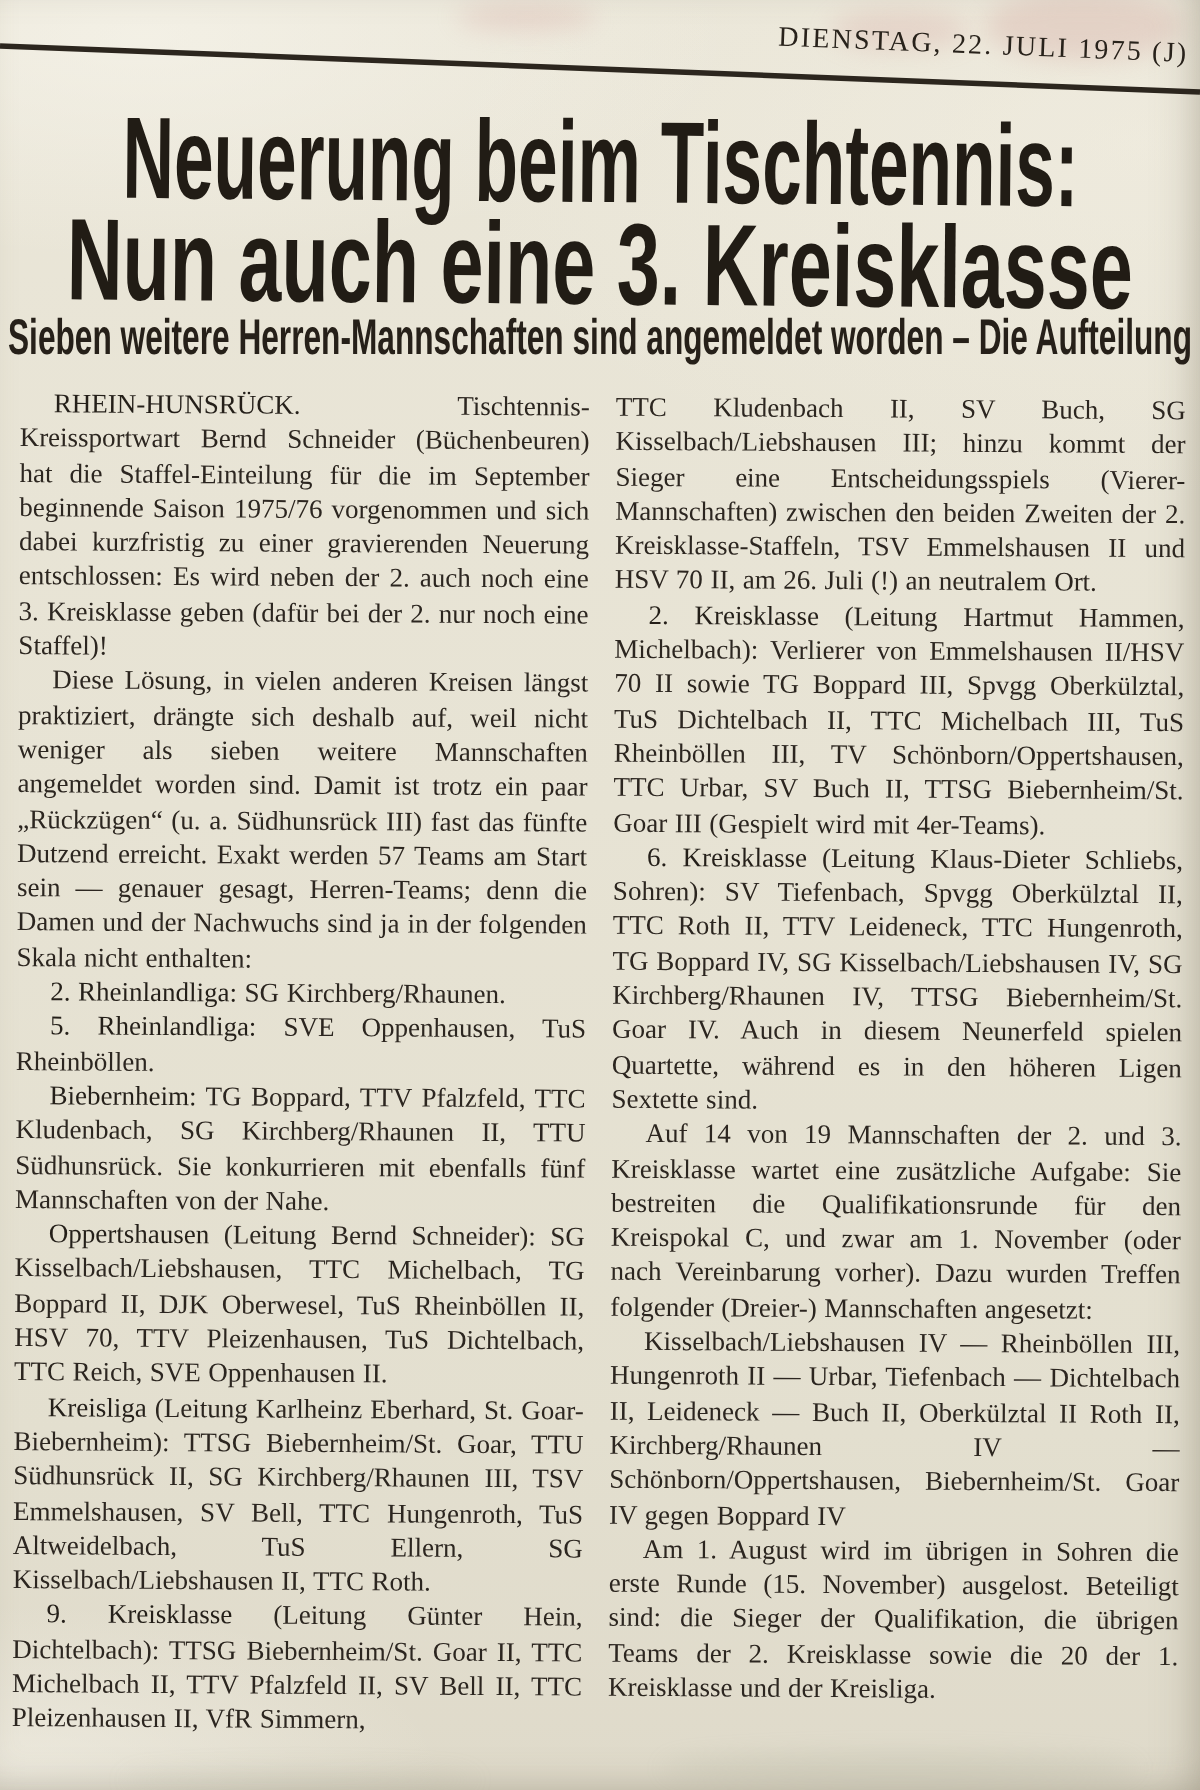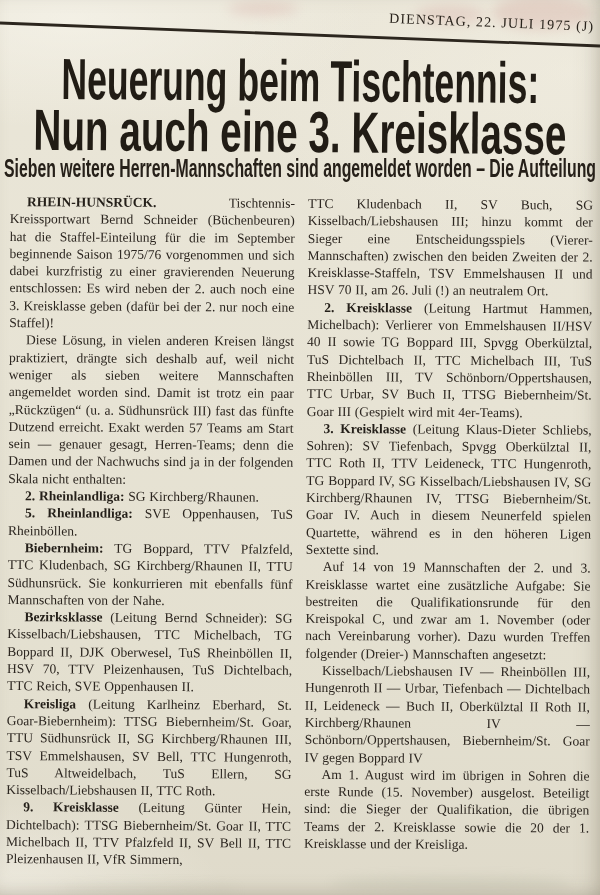--- a/index.html
+++ b/index.html
@@ -34,21 +34,21 @@
     transform:rotate(.35deg);transform-origin:0 0;
   }
   .col{flex:1 1 0;min-width:0;}
   .col p{
     margin:0;font-size:13.5px;line-height:17.3px;
     text-align:justify;text-indent:17px;
     hyphens:auto;-webkit-hyphens:auto;
     word-spacing:.4px;
   }
   .col p.noindent{text-indent:0;}
-  .lead{font-weight:700;color:#241f19;}
+  .lead{font-weight:400;color:#241f19;}
 </style>
 </head>
 <body>
 
 <div class="page">
 
   <div class="smudge pink1"></div>
   <div class="smudge pink2"></div>
   <div class="smudge pink3"></div>
   <div class="smudge green1"></div>
@@ -80,43 +80,43 @@
       </p>
       <p>
         <span class="lead">5. Rheinlandliga:</span>
         <span>SVE Oppenhausen, TuS Rheinböllen.</span>
       </p>
       <p>
         <span class="lead">Biebernheim:</span>
         <span>TG Boppard, TTV Pfalzfeld, TTC Kludenbach, SG Kirchberg/Rhaunen II, TTU Südhunsrück. Sie konkurrieren mit ebenfalls fünf Mannschaften von der Nahe.</span>
       </p>
       <p>
-        <span class="lead">Bezirksklasse</span>
+        <span class="lead">Oppertshausen</span>
         <span>(Leitung Bernd Schneider): SG Kisselbach/Liebshausen, TTC Michelbach, TG Boppard II, DJK Oberwesel, TuS Rheinböllen II, HSV 70, TTV Pleizenhausen, TuS Dichtelbach, TTC Reich, SVE Oppenhausen II.</span>
       </p>
       <p>
         <span class="lead">Kreisliga</span>
         <span>(Leitung Karlheinz Eberhard, St. Goar-Biebernheim): TTSG Biebernheim/St. Goar, TTU Südhunsrück II, SG Kirchberg/Rhaunen III, TSV Emmelshausen, SV Bell, TTC Hungenroth, TuS Altweidelbach, TuS Ellern, SG Kisselbach/Liebshausen II, TTC Roth.</span>
       </p>
       <p>
         <span class="lead">9. Kreisklasse</span>
         <span>(Leitung Günter Hein, Dichtelbach): TTSG Biebernheim/St. Goar II, TTC Michelbach II, TTV Pfalzfeld II, SV Bell II, TTC Pleizenhausen II, VfR Simmern,</span>
       </p>
     </div>
 
     <div class="col">
       <p class="noindent">
         <span>TTC Kludenbach II, SV Buch, SG Kisselbach/Liebshausen III; hinzu kommt der Sieger eine Entscheidungsspiels (Vierer-Mannschaften) zwischen den beiden Zweiten der 2. Kreisklasse-Staffeln, TSV Emmelshausen II und HSV 70 II, am 26. Juli (!) an neutralem Ort.</span>
       </p>
       <p>
         <span class="lead">2. Kreisklasse</span>
-        <span>(Leitung Hartmut Hammen, Michelbach): Verlierer von Emmelshausen II/HSV 40 II sowie TG Boppard III, Spvgg Oberkülztal, TuS Dichtelbach II, TTC Michelbach III, TuS Rheinböllen III, TV Schönborn/Oppertshausen, TTC Urbar, SV Buch II, TTSG Biebernheim/St. Goar III (Gespielt wird mit 4er-Teams).</span>
+        <span>(Leitung Hartmut Hammen, Michelbach): Verlierer von Emmelshausen II/HSV 70 II sowie TG Boppard III, Spvgg Oberkülztal, TuS Dichtelbach II, TTC Michelbach III, TuS Rheinböllen III, TV Schönborn/Oppertshausen, TTC Urbar, SV Buch II, TTSG Biebernheim/St. Goar III (Gespielt wird mit 4er-Teams).</span>
       </p>
       <p>
-        <span class="lead">3. Kreisklasse</span>
+        <span class="lead">6. Kreisklasse</span>
         <span>(Leitung Klaus-Dieter Schliebs, Sohren): SV Tiefenbach, Spvgg Oberkülztal II, TTC Roth II, TTV Leideneck, TTC Hungenroth, TG Boppard IV, SG Kisselbach/Liebshausen IV, SG Kirchberg/Rhaunen IV, TTSG Biebernheim/St. Goar IV. Auch in diesem Neunerfeld spielen Quartette, während es in den höheren Ligen Sextette sind.</span>
       </p>
       <p>
         <span>Auf 14 von 19 Mannschaften der 2. und 3. Kreisklasse wartet eine zusätzliche Aufgabe: Sie bestreiten die Qualifikationsrunde für den Kreispokal C, und zwar am 1. November (oder nach Vereinbarung vorher). Dazu wurden Treffen folgender (Dreier-) Mannschaften angesetzt:</span>
       </p>
       <p>
         <span>Kisselbach/Liebshausen IV — Rheinböllen III, Hungenroth II — Urbar, Tiefenbach — Dichtelbach II, Leideneck — Buch II, Oberkülztal II Roth II, Kirchberg/Rhaunen IV — Schönborn/Oppertshausen, Biebernheim/St. Goar IV gegen Boppard IV</span>
       </p>
       <p>
         <span>Am 1. August wird im übrigen in Sohren die erste Runde (15. November) ausgelost. Beteiligt sind: die Sieger der Qualifikation, die übrigen Teams der 2. Kreisklasse sowie die 20 der 1. Kreisklasse und der Kreisliga.</span>

